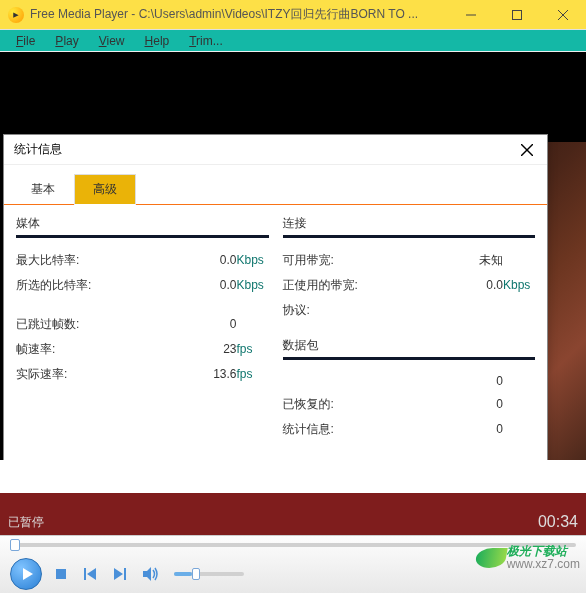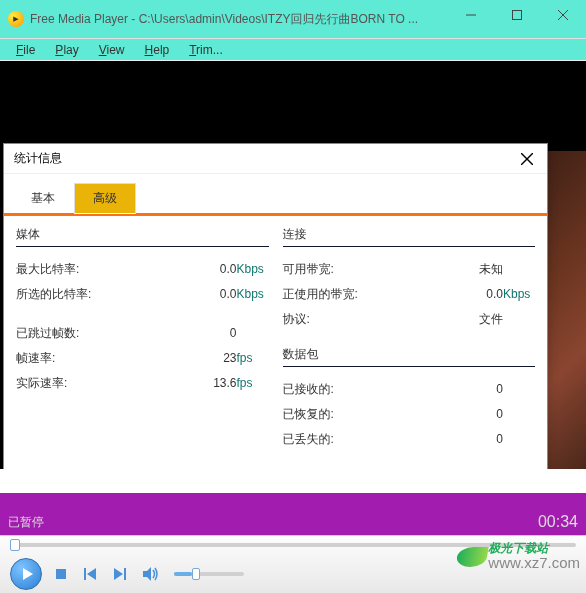--- a/index.html
+++ b/index.html
@@ -1,38 +1,38 @@
 <!DOCTYPE html>
 <html><head>
 <meta charset="utf-8">
 <style>
 * { box-sizing: border-box; margin: 0; padding: 0; }
 body { font-family: "Microsoft YaHei", Arial, sans-serif; font-size: 12px; background: #fff; width: 586px; height: 593px; overflow: hidden; position: relative; }
 
 
-.titlebar { height: 39px; background: #5eead4; border-bottom: 1px solid #e0e0e0; display: flex; align-items: center; padding-left: 8px; }
+.titlebar { height: 30px; background: #fde047; border-bottom: 1px solid #e0e0e0; display: flex; align-items: center; padding-left: 8px; }
 .titlebar .app-icon { width: 16px; height: 16px; border-radius: 50%; background: radial-gradient(circle at 30% 30%, #ffeb3b, #ff9800); margin-right: 6px; display: flex; align-items: center; justify-content: center; }
 .titlebar .app-icon::after { content: "▶"; font-size: 7px; color: #333; }
 .titlebar .title-text { color: #555; white-space: nowrap; flex: 1; overflow: hidden; }
 .titlebar .win-controls { display: flex; height: 100%; }
 .titlebar .win-btn { width: 46px; height: 30px; display: flex; align-items: center; justify-content: center; color: #555; cursor: pointer; }
 .titlebar .win-btn svg { width: 10px; height: 10px; }
 
 
-.menubar { height: 22px; background: #5eead4; border-bottom: 1px solid #eee; display: flex; align-items: center; padding-left: 8px; gap: 4px; color: #333; }
+.menubar { height: 22px; background: #14b8a6; border-bottom: 1px solid #eee; display: flex; align-items: center; padding-left: 8px; gap: 4px; color: #333; }
 .menubar .menu-item { padding: 2px 8px; cursor: pointer; }
 .menubar .menu-item:first-letter { text-decoration: underline; }
 
 
 .video-area { position: relative; height: 408px; background: #000; overflow: hidden; }
 .video-fake { position: absolute; right: 0; top: 90px; width: 160px; height: 350px; background: linear-gradient(135deg, #2a1510 0%, #4a2518 30%, #6b3520 50%, #8a4530 70%, #3a2015 100%); }
 .video-fake::after { content: ""; position: absolute; top: 120px; left: 25px; width: 60px; height: 70px; background: #1a0d08; border-radius: 50% 50% 40% 40%; box-shadow: 0 80px 0 20px rgba(139,90,60,0.4); }
 
 
-.footer-strip { position: absolute; left: 0; right: 0; bottom: 58px; height: 42px; background: #a21caf; display: flex; align-items: flex-end; padding: 0 8px 4px 8px; color: #ddd; }
+.footer-strip { position: absolute; left: 0; right: 0; bottom: 58px; height: 42px; background: #7f1d1d; display: flex; align-items: flex-end; padding: 0 8px 4px 8px; color: #ddd; }
 .footer-strip .status-left { flex: 1; font-size: 12px; }
 .footer-strip .time-right { font-size: 16px; }
 
 
 .controls-bar { position: absolute; left: 0; right: 0; bottom: 0; height: 58px; background: linear-gradient(#fdfdfd, #e8e8e8); border-top: 1px solid #ccc; }
 .seekbar { height: 18px; position: relative; padding: 7px 10px 0 10px; }
 .seekbar .track { height: 4px; background: #d0d0d0; border-radius: 2px; position: relative; }
 .seekbar .track .thumb { position: absolute; left: 0; top: -4px; width: 10px; height: 12px; background: #fff; border: 1px solid #7aa7d9; border-radius: 2px; }
 .buttons-row { display: flex; align-items: center; height: 40px; padding: 0 10px; gap: 8px; }
 .ctrl-btn { width: 22px; height: 22px; display: flex; align-items: center; justify-content: center; cursor: pointer; }
@@ -41,43 +41,43 @@
 .blue-icon { color: #4a90d9; }
 .vol-slider { width: 70px; height: 4px; background: #d0d0d0; border-radius: 2px; position: relative; margin-left: 4px; }
 .vol-slider .fill { position: absolute; left: 0; top: 0; bottom: 0; width: 25%; background: #6aaee8; border-radius: 2px; }
 .vol-slider .thumb { position: absolute; left: 25%; top: -4px; width: 8px; height: 12px; background: #fff; border: 1px solid #7aa7d9; border-radius: 2px; }
 
 
 .dialog { position: absolute; top: 82px; left: 3px; width: 545px; background: #fff; border: 1px solid #888; box-shadow: 2px 2px 8px rgba(0,0,0,0.15); }
 .dialog-header { height: 30px; display: flex; align-items: center; justify-content: space-between; padding: 0 10px; border-bottom: 1px solid #eee; }
 .dialog-header .dlg-title { font-size: 12px; }
 .dialog-header .dlg-close { width: 20px; height: 20px; display: flex; align-items: center; justify-content: center; cursor: pointer; font-size: 14px; }
-.tabs { display: flex; padding: 8px 8px 0 8px; border-bottom: 3px solid #f97316; }
+.tabs { display: flex; padding: 8px 8px 0 8px; border-bottom: 1px solid #f97316; }
 .tab { padding: 6px 18px; border: 1px solid transparent; cursor: pointer; position: relative; top: 1px; color: #333; }
 .tab.active { border: 1px solid #ddd; border-bottom: 1px solid #fff; background: #eab308; }
 .dialog-body { padding: 10px 12px; display: flex; gap: 14px; }
 .col { flex: 1; }
 .group { margin-bottom: 14px; }
-.group-title { font-size: 12px; color: #333; padding-bottom: 3px; border-bottom: 1px solid #0f172a; margin-bottom: 10px; }
+.group-title { font-size: 12px; color: #333; padding-bottom: 3px; border-bottom: 3px solid #0f172a; margin-bottom: 10px; }
 .row { display: flex; padding: 4px 0; font-size: 12px; align-items: baseline; }
 .row .label { color: #333; width: 100px; }
 .row .value-wrap { display: flex; align-items: baseline; justify-content: flex-end; flex: 1; }
 .row .value { color: #333; text-align: right; }
 .row .unit { color: #0f766e; width: 32px; }
 .dialog-footer { display: flex; align-items: center; gap: 18px; padding: 18px 16px 22px 12px; }
 .dialog-footer .q-label { white-space: nowrap; }
 .progress { flex: 0 0 190px; height: 18px; border: 1px solid #bbb; background: #fff; }
 .percent { width: 40px; text-align: center; }
 .dlg-btn { width: 90px; height: 24px; border: 1px solid #2a7fd4; outline: 1px solid #7aa7d9; outline-offset: -3px; background: #eef5fc; cursor: pointer; font-size: 12px; margin-left: auto; }
 
 
 .watermark { position: absolute; right: 6px; bottom: 22px; display: flex; align-items: center; gap: 1px; font-size: 12px; color: #1fae5a; font-style: italic; font-weight: bold; pointer-events: none; }
 .watermark .wm-swoosh { width: 30px; height: 20px; background: linear-gradient(90deg, #1fae5a, #96d94a); border-radius: 50% 0 50% 50%; transform: skewX(-10deg); }
 .watermark .wm-text { line-height: 1; }
-.watermark .wm-url { color: #888; font-size: 15px; font-style: normal; font-weight: normal; }
+.watermark .wm-url { color: #888; font-size: 12px; font-style: normal; font-weight: normal; }
 </style>
 </head>
 <body>
 
 <div class="titlebar">
   <div class="app-icon"></div>
   <div class="title-text">Free Media Player - C:\Users\admin\Videos\ITZY回归先行曲BORN TO ...</div>
   <div class="win-controls">
     <div class="win-btn">
         <svg viewBox="0 0 10 10">
@@ -178,44 +178,39 @@
           </div>
           <div class="row">
             <span class="label">正使用的带宽:</span>
             <span class="value-wrap">
                 <span class="value">0.0</span>
                 <span class="unit">Kbps</span>
               </span>
           </div>
           <div class="row">
             <span class="label">协议:</span>
-            <span class="value-wrap">
-                <span class="value">文件</span>
-                <span class="unit"></span>
-              </span>
           </div>
         </div>
         <div class="group">
           <div class="group-title">数据包</div>
           <div class="row">
-            <span class="label">已接收的:</span>
             <span class="value-wrap">
                 <span class="value">0</span>
                 <span class="unit"></span>
               </span>
           </div>
           <div class="row">
             <span class="label">已恢复的:</span>
             <span class="value-wrap">
                 <span class="value">0</span>
                 <span class="unit"></span>
               </span>
           </div>
           <div class="row">
-            <span class="label">已丢失的:</span>
+            <span class="label">统计信息:</span>
             <span class="value-wrap">
                 <span class="value">0</span>
                 <span class="unit"></span>
               </span>
           </div>
         </div>
       </div>
     </div>
     <div class="dialog-footer">
       <span class="q-label">质量(平均 15 秒):</span>

